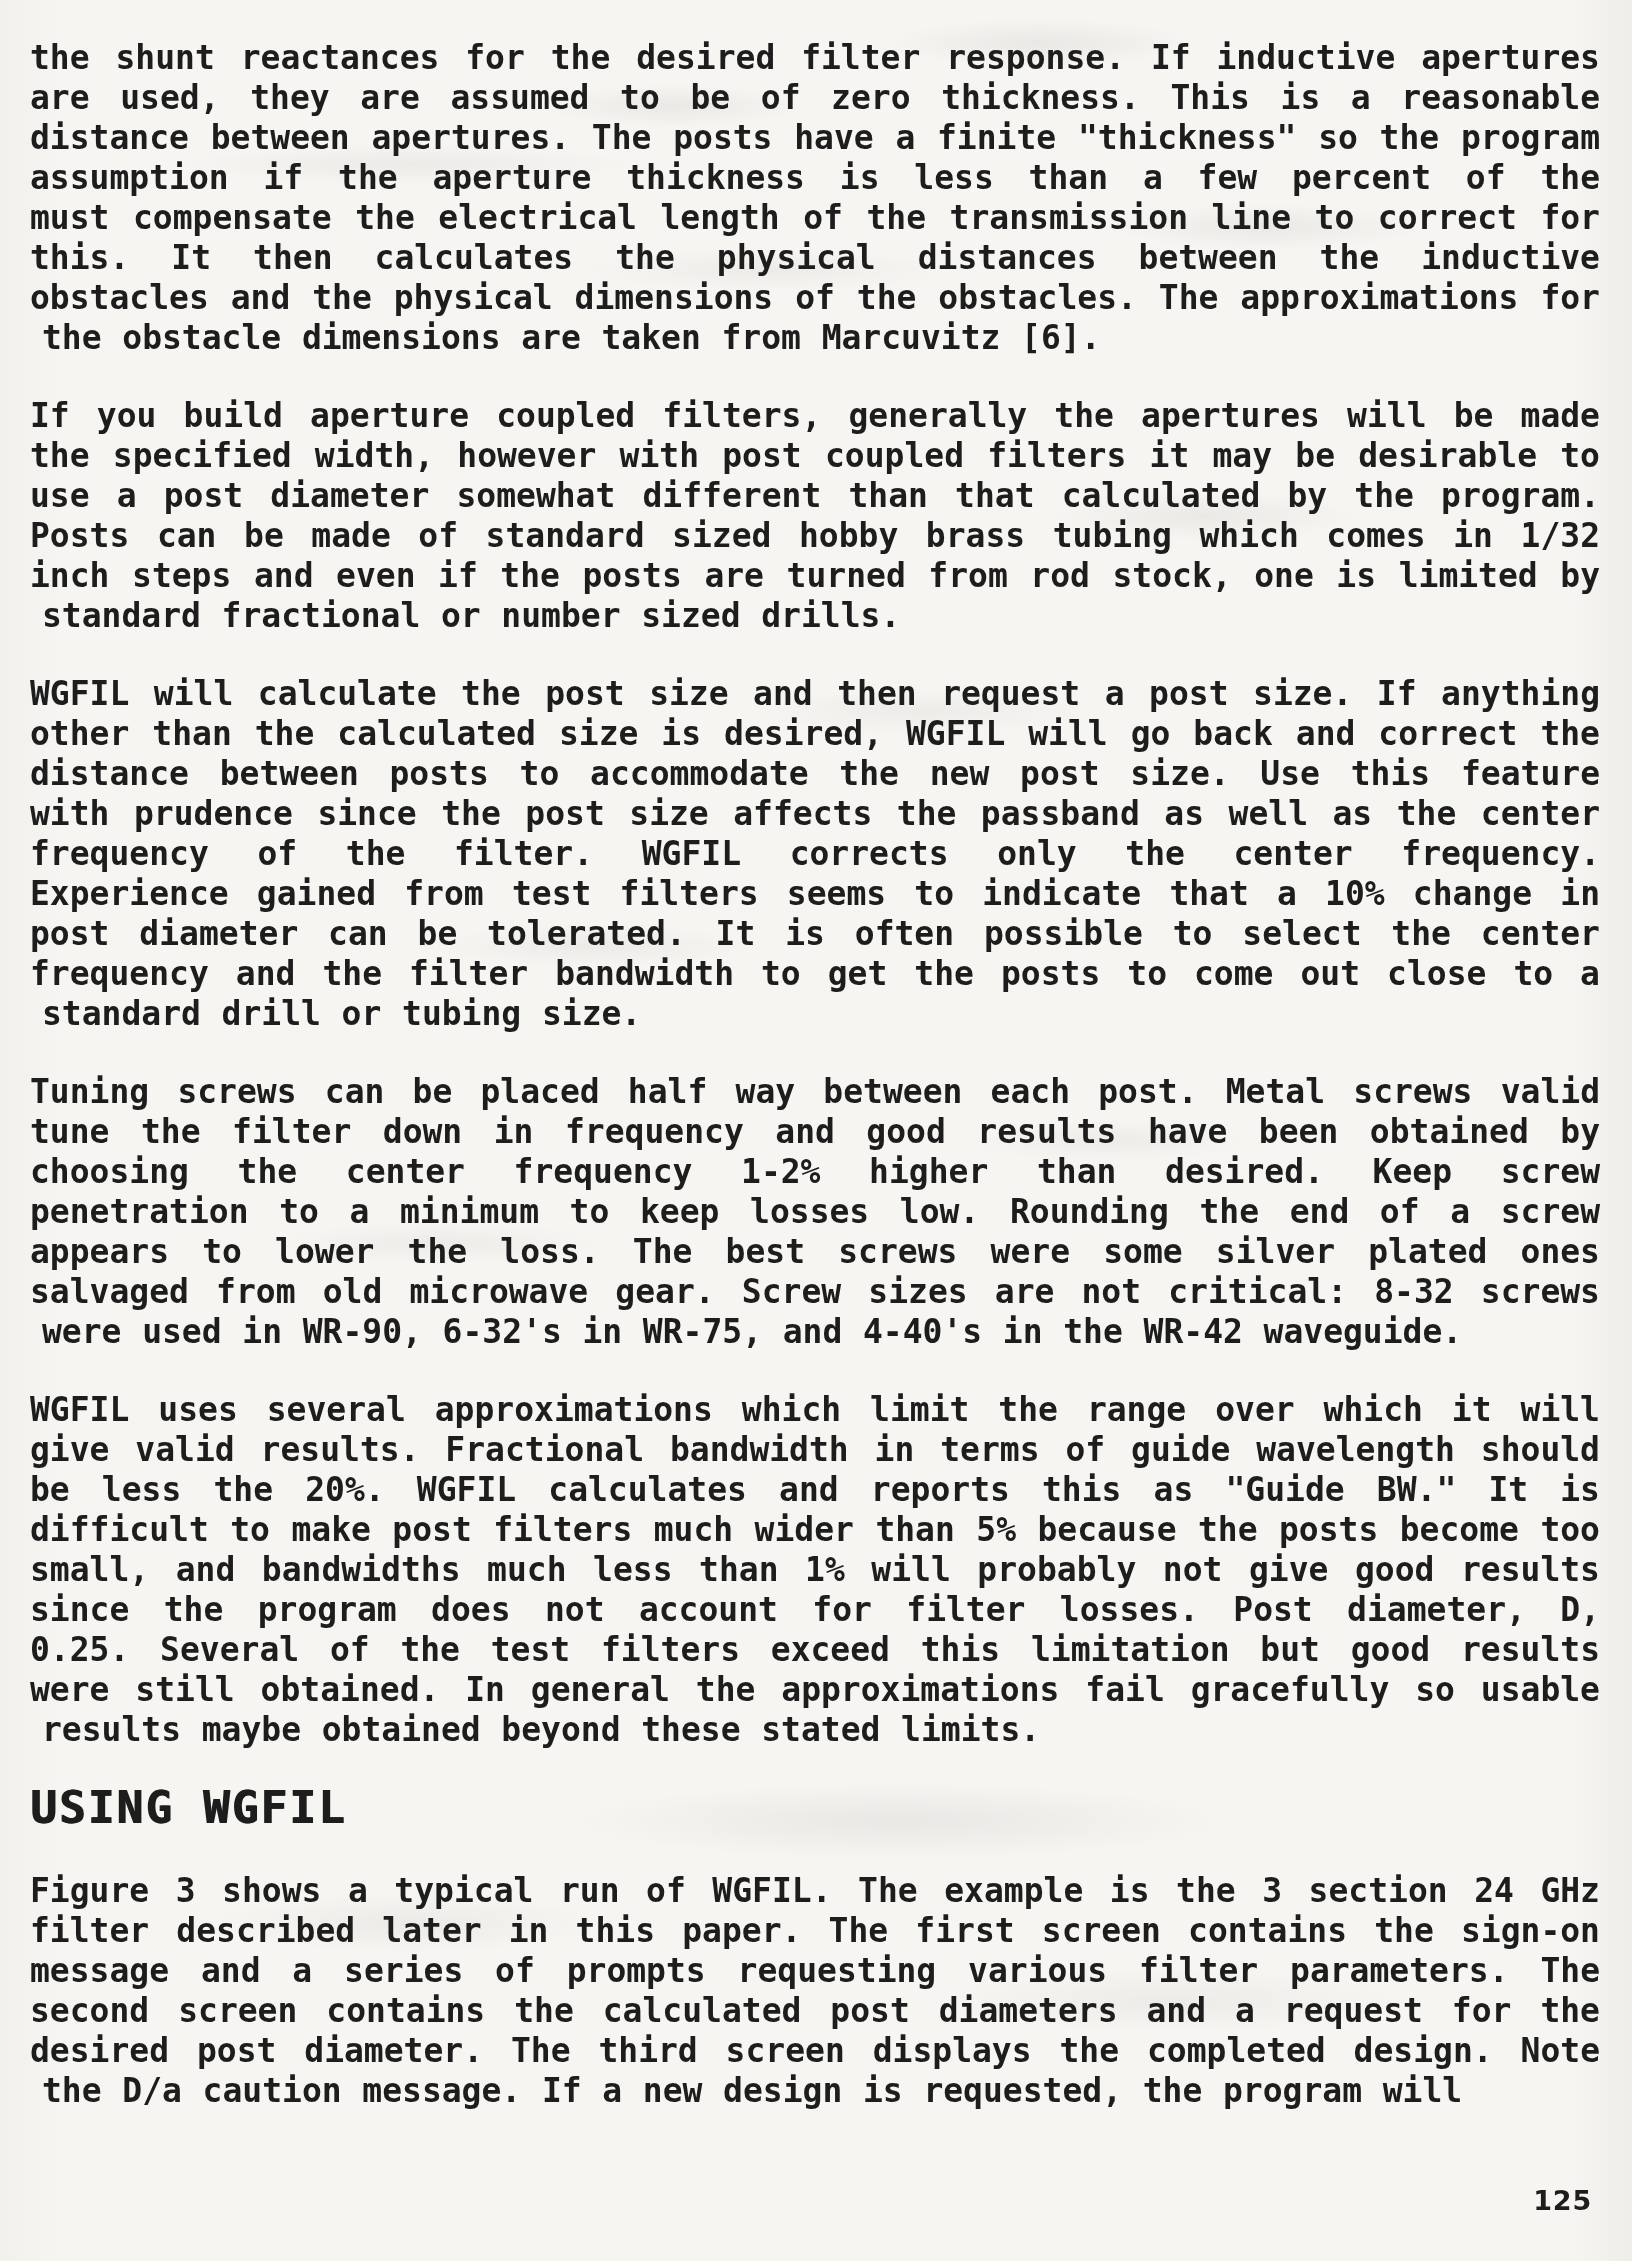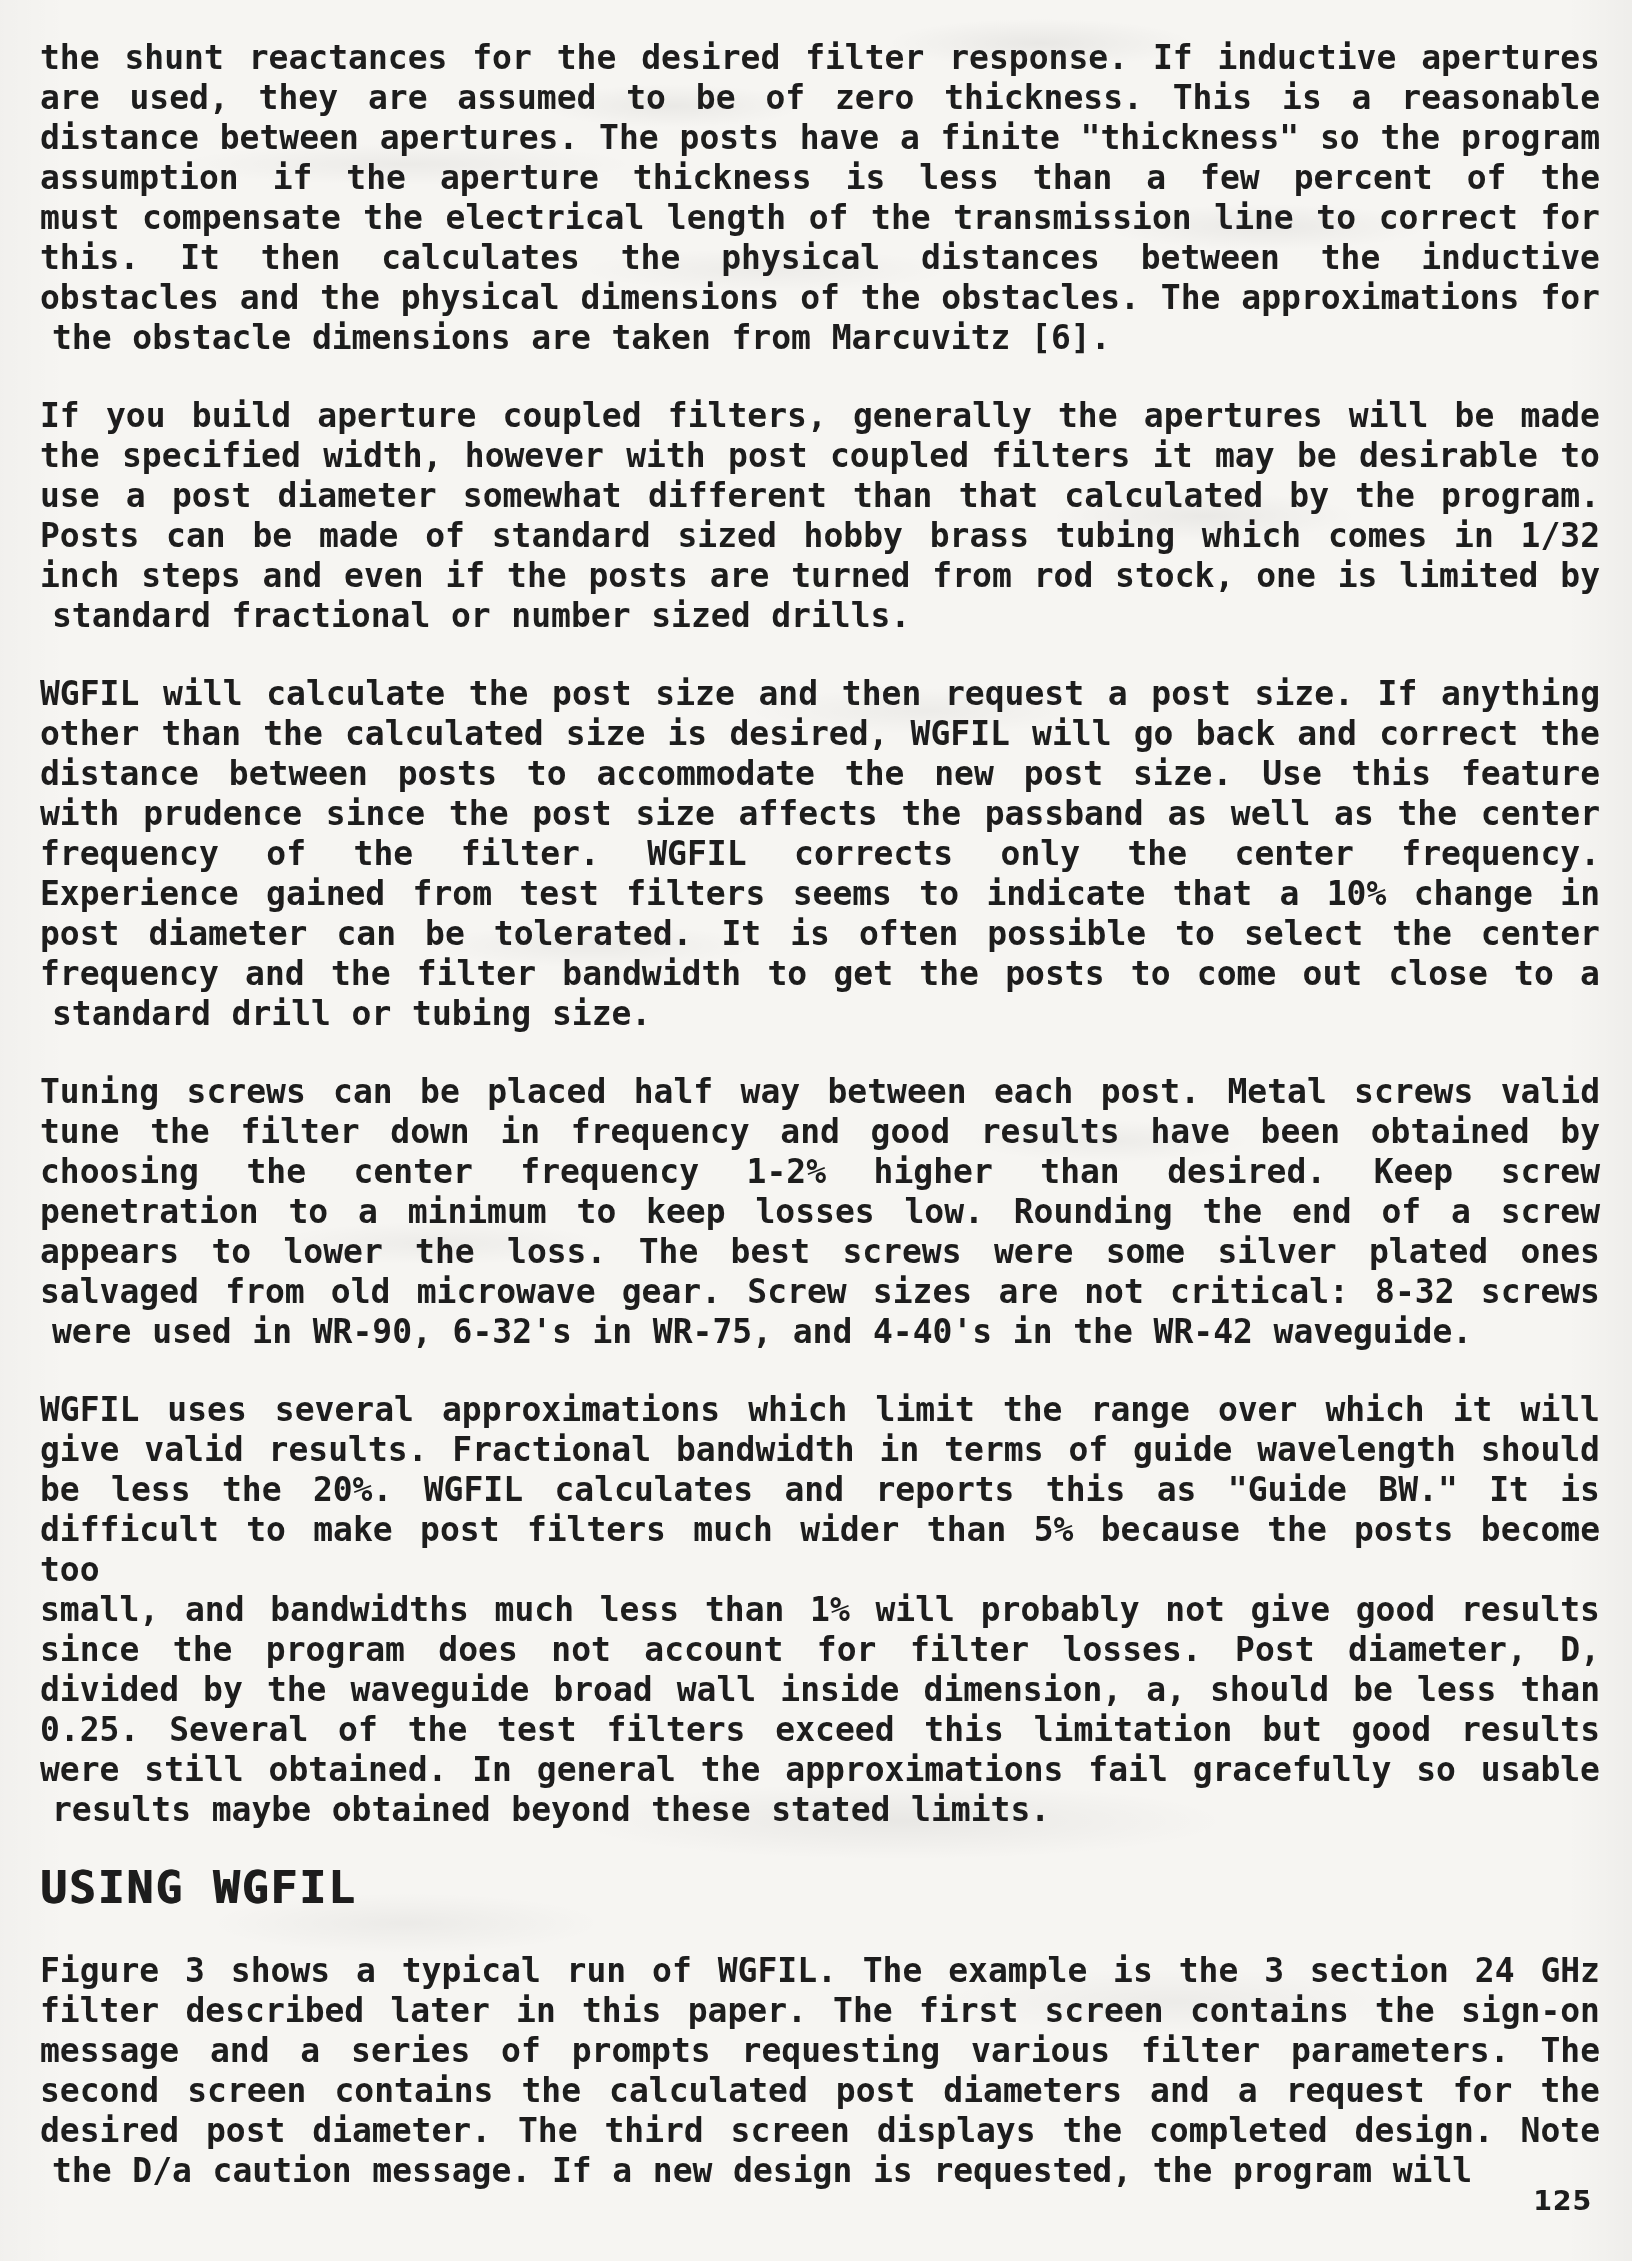--- a/index.html
+++ b/index.html
@@ -33,21 +33,21 @@
       radial-gradient(234px 31px at 594px 946px, rgba(0,0,0,0.045), transparent 70%),
       radial-gradient(203px 30px at 1110px 1141px,rgba(0,0,0,0.04),  transparent 70%),
       radial-gradient(234px 31px at 438px 1243px, rgba(0,0,0,0.04),  transparent 70%),
       radial-gradient(469px 55px at 899px 1821px,rgba(0,0,0,0.055), transparent 70%),
       radial-gradient(281px 43px at 406px 1923px, rgba(0,0,0,0.045), transparent 70%),
       radial-gradient(328px 47px at 1172px 2001px,rgba(0,0,0,0.04),  transparent 70%),
       linear-gradient(90deg, rgba(0,0,0,0.02) 0%, rgba(0,0,0,0) 4%, rgba(0,0,0,0) 96%, rgba(0,0,0,0.03) 100%);
   }
   .content {
     position: relative;
-    padding: 38px 33px 0 40px;
+    padding: 38px 33px 0 30px;
     font-size: 33px;
     font-weight: bold;
     line-height: 40px;
     letter-spacing: 0;
   }
   .para {
     margin: 0 0 38px 0;
   }
   .line {
     text-align: justify;
@@ -121,21 +121,20 @@
         <div class="line">salvaged from old microwave gear.  Screw sizes are not critical: 8-32 screws</div>
         <div class="line last">were used in WR-90, 6-32's in WR-75, and 4-40's in the WR-42 waveguide.</div>
       </div>
       <div class="para">
         <div class="line">WGFIL uses several approximations which limit the range over which it will</div>
         <div class="line">give valid results.  Fractional bandwidth in terms of guide wavelength should</div>
         <div class="line">be less the 20%.  WGFIL calculates and reports this as "Guide BW." It is</div>
         <div class="line">difficult to make post filters much wider than 5% because the posts become too</div>
         <div class="line">small, and bandwidths much less than 1% will probably not give good results</div>
         <div class="line">since the program does not account for filter losses.  Post diameter, D,</div>
-        <div class="line">divided by the waveguide broad wall inside dimension, a, should be less than</div>
         <div class="line">0.25.  Several of the test filters exceed this limitation but good results</div>
         <div class="line">were still obtained.  In general the approximations fail gracefully so usable</div>
         <div class="line last">results maybe obtained beyond these stated limits.</div>
       </div>
       <div class="heading">USING WGFIL</div>
       <div class="para">
         <div class="line">Figure 3 shows a typical run of WGFIL.  The example is the 3 section 24 GHz</div>
         <div class="line">filter described later in this paper.  The first screen contains the sign-on</div>
         <div class="line">message and a series of prompts requesting various filter parameters.  The</div>
         <div class="line">second screen contains the calculated post diameters and a request for the</div>

